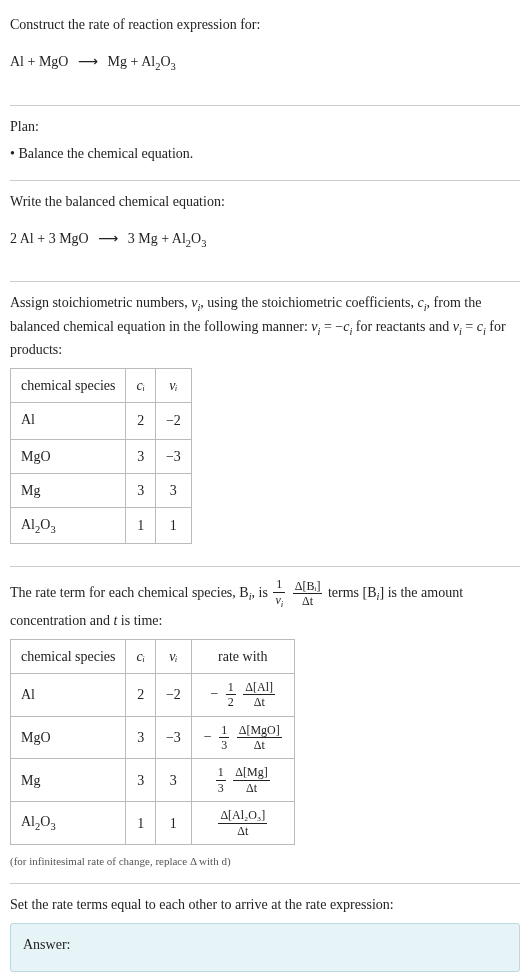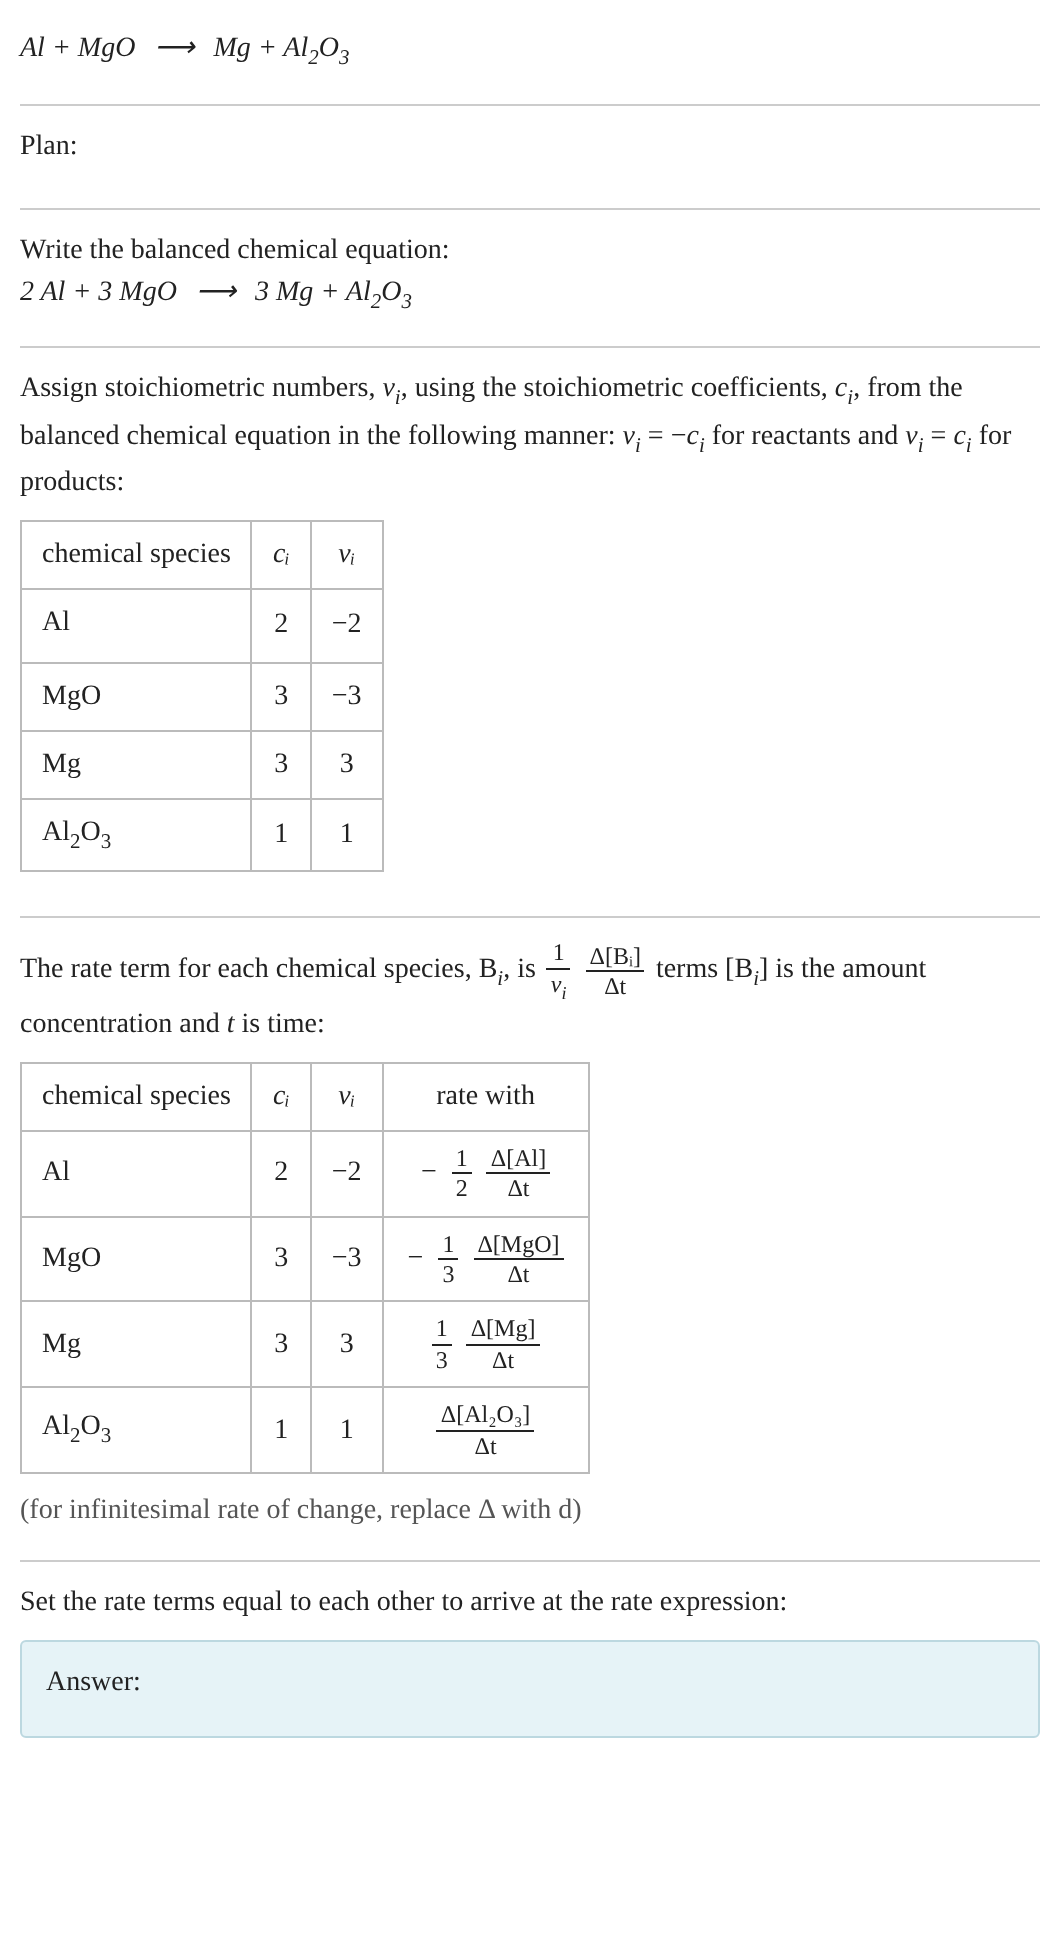--- a/index.html
+++ b/index.html
@@ -14,23 +14,22 @@
     }
     .section {
       padding: 6px 0 10px 0;
     }
     .divider {
       border: none;
       border-top: 1px solid #ccc;
       margin: 4px 0;
     }
     .eq {
-      margin: 0 0;
+      margin: 16px 0;
       font-family: Georgia, serif;
-      font-style: italic;
     }
     .sub {
       vertical-align: sub;
       font-size: 0.75em;
     }
     .arrow {
       display: inline-block;
       margin: 0 6px;
     }
     .bullets {
@@ -67,21 +66,21 @@
       border-bottom: 1px solid #222;
       padding: 0 2px;
       line-height: 1.2;
     }
     .frac .den {
       display: block;
       padding: 0 2px;
       line-height: 1.2;
     }
     .small-note {
-      font-size: 14px;
+      font-size: 11px;
       color: #555;
       margin-top: 2px;
     }
     .answer-box {
       background: #e6f3f7;
       border: 1px solid #bcd8e0;
       border-radius: 3px;
       padding: 10px 12px;
       margin-top: 8px;
     }
@@ -110,32 +109,34 @@
       text-align: center;
     }
     .species-cell {
       min-width: 60px;
     }
   </style>
 </head>
 <body>
 
 <div class="section">
+  <div>Construct the rate of reaction expression for:</div>
   <div class="eq">
     <span>Al</span><span> + </span><span>MgO</span>
     <span class="arrow">⟶</span>
     <span>Mg</span><span> + </span><span><span>Al</span><span class="sub">2</span><span>O</span><span class="sub">3</span></span>
   </div>
 </div>
 
 <hr class="divider">
 
 <div class="section">
   <div>Plan:</div>
   <div class="bullets">
+    <div class="bullet-line">• Balance the chemical equation.</div>
   </div>
 </div>
 
 <hr class="divider">
 
 <div class="section">
   <div>Write the balanced chemical equation:</div>
   <div class="eq">
     <span>2 Al</span><span> + </span><span>3 MgO</span>
     <span class="arrow">⟶</span>

